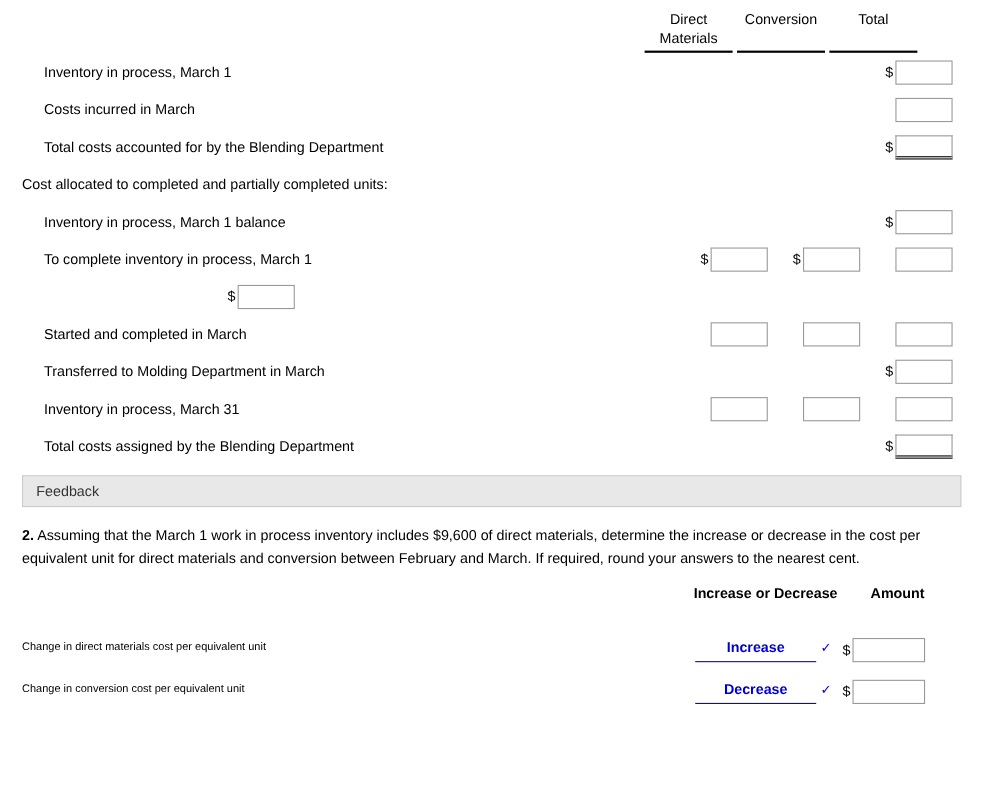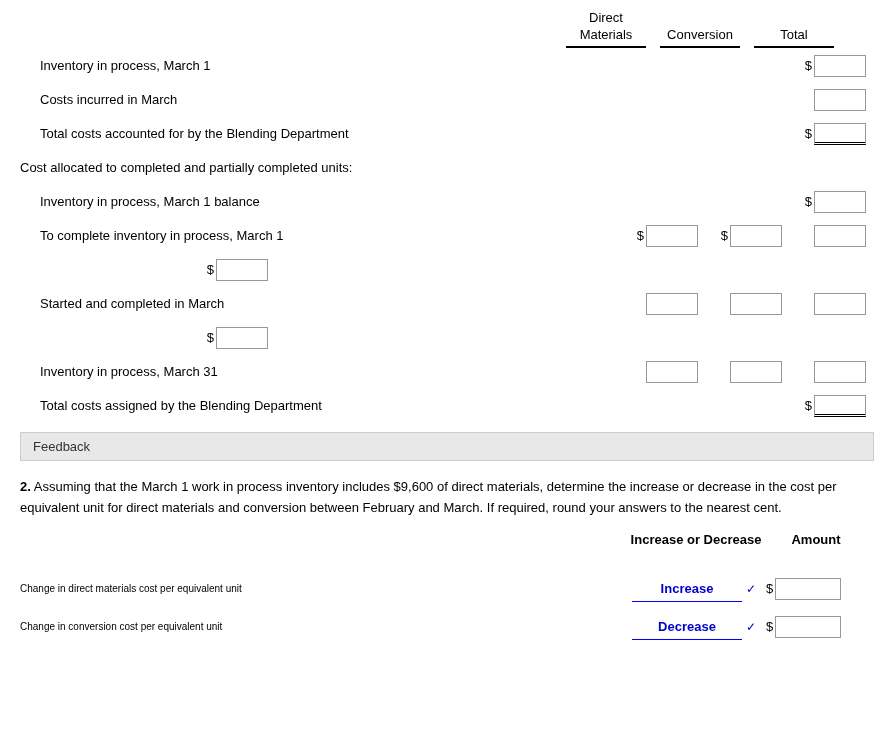--- a/index.html
+++ b/index.html
@@ -18,22 +18,21 @@
 
     
     .header-row {
       display: flex;
       justify-content: flex-end;
       margin-bottom: 4px;
       padding-right: 40px;
     }
     .header-cols {
       display: flex;
-      align-items: flex-end;
-      gap: 14px;
+      gap: 4px;
     }
     .col-header {
       text-align: center;
       font-size: 13px;
       line-height: 1.3;
     }
     .col-direct-materials {
       width: 80px;
     }
     .col-conversion {
@@ -143,21 +142,21 @@
       align-items: center;
       margin-bottom: 8px;
       min-height: 30px;
     }
     .q2-row-label {
       flex: 1;
       font-size: 10px;
     }
     .q2-row-cells {
       display: flex;
-      align-items: center;
+      align-items: flex-end;
       gap: 4px;
       padding-right: 8px;
     }
     .q2-dropdown {
       width: 110px;
       height: 26px;
       border: none;
       border-bottom: 1px solid #0000ff;
       color: #0000cc;
       font-size: 13px;
@@ -313,20 +312,21 @@
         <div class="cell-group">
           <input class="input-box" type="text" style="">
         </div>
         <div class="cell-group">
           <input class="input-box" type="text" style="">
         </div>
       </div>
     </div>
 
     <div class="table-row">
+      <div class="row-label indented">Transferred to Molding Department in March</div>
       <div class="row-cells">
         <div class="cell-group spacer-cell"></div>
         <div class="cell-group spacer-cell"></div>
         <div class="cell-group">
           <span class="dollar-sign">$</span>
           <input class="input-box" type="text" style="">
         </div>
       </div>
     </div>
 

